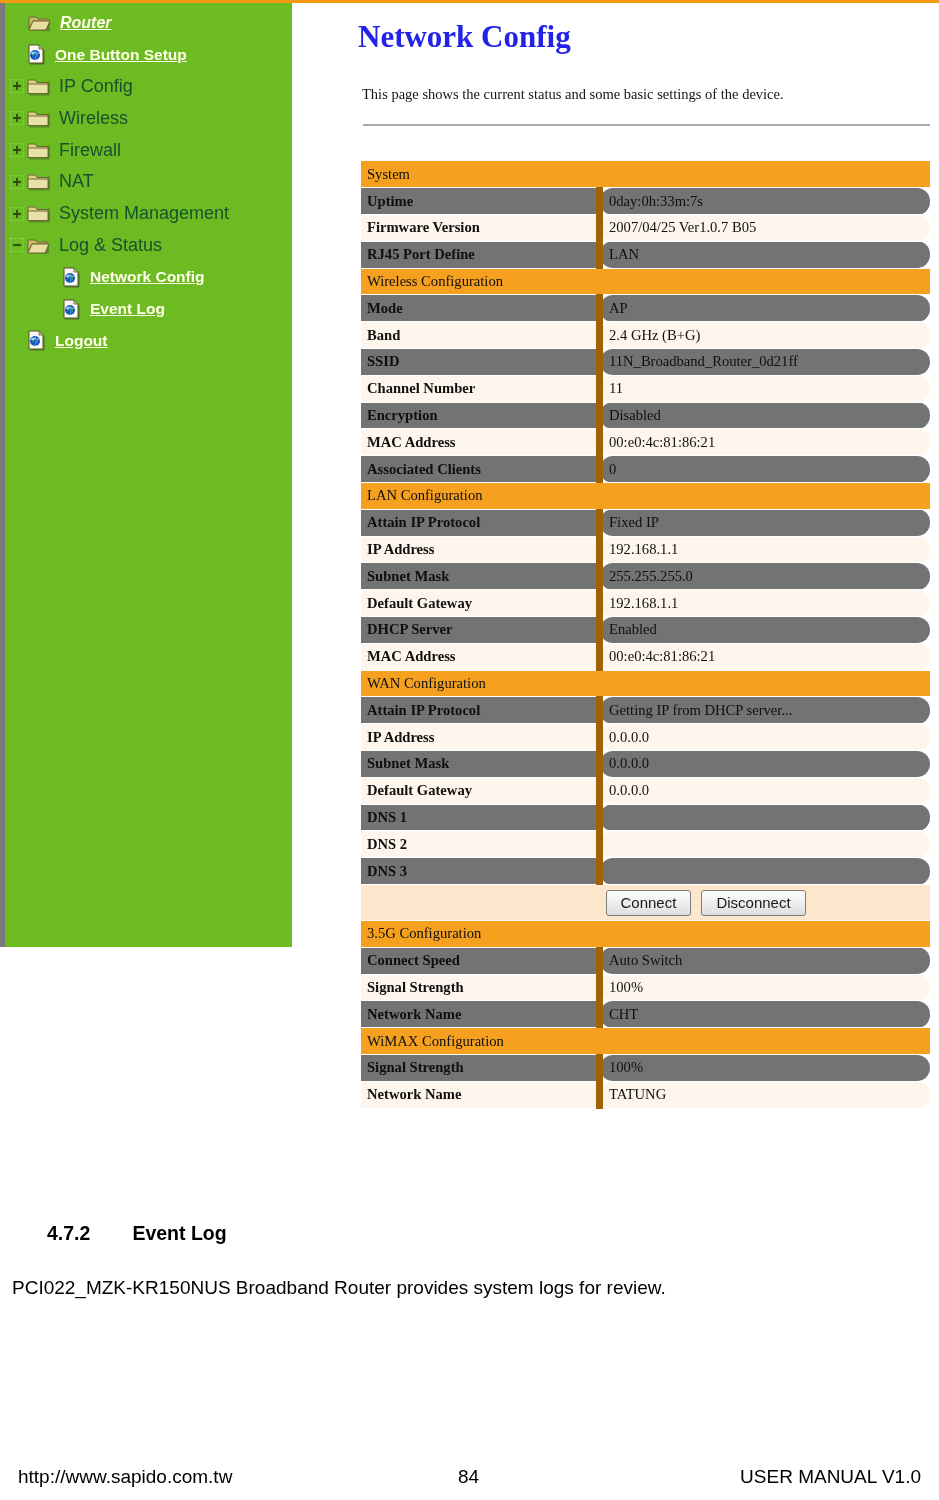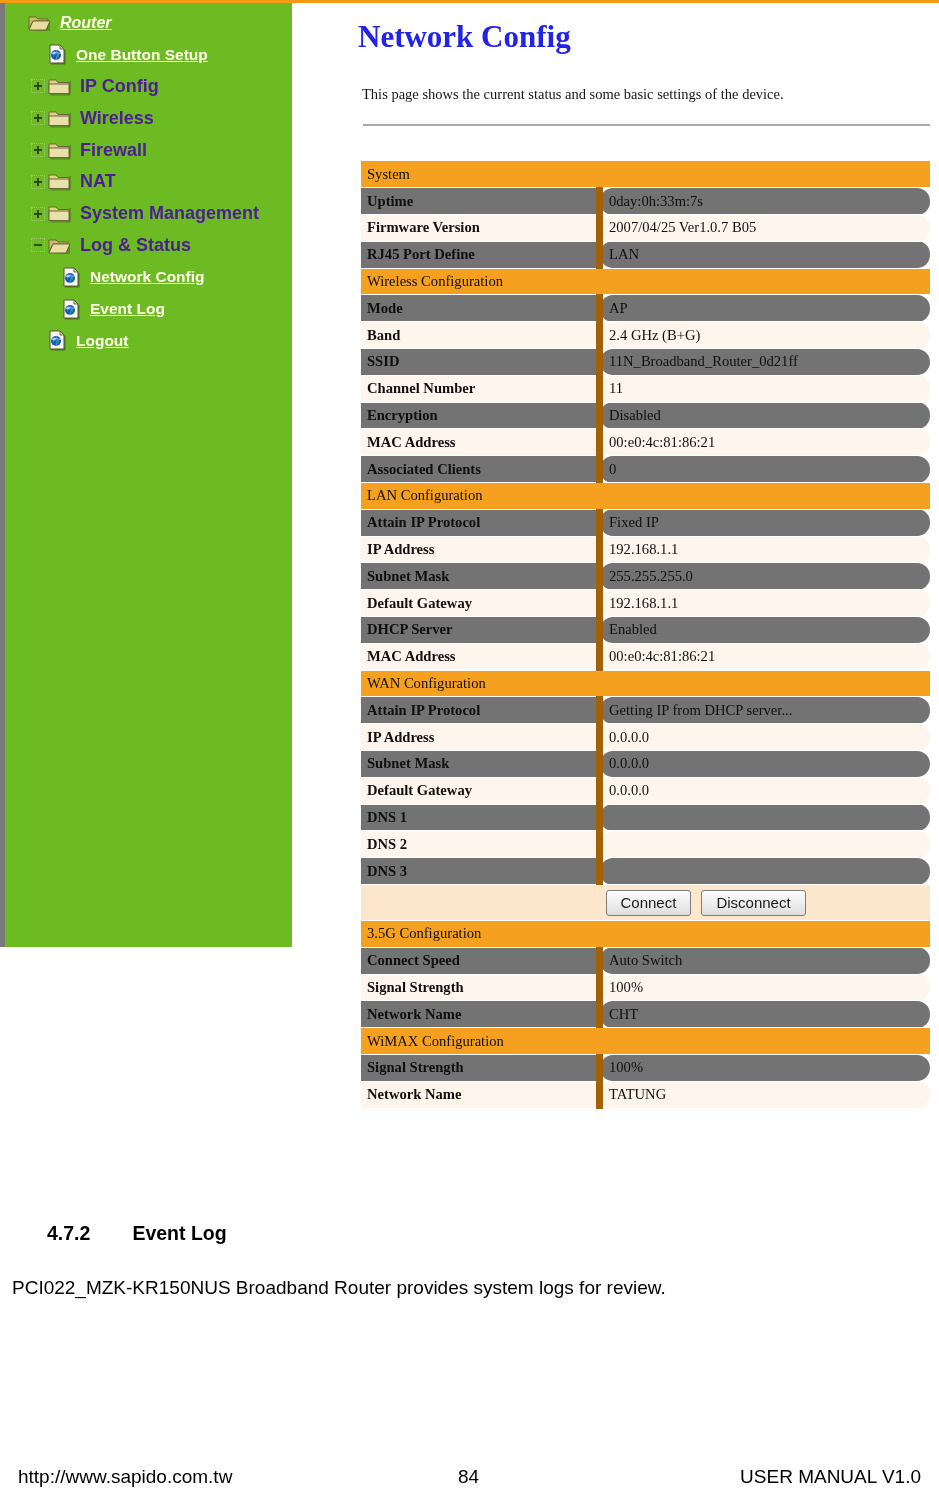--- a/index.html
+++ b/index.html
@@ -51,21 +51,21 @@
   .nav-item {
     position: relative;
     display: flex;
     align-items: center;
     height: 31.8px;
     padding-left: 8px;
     box-sizing: border-box;
     white-space: nowrap;
   }
   .nav-item.lvl0 { padding-left: 6px; }
-  .nav-item.lvl1 { padding-left: 26px; }
+  .nav-item.lvl1 { padding-left: 5px; }
   .nav-item.lvl2 { padding-left: 40px; }
 
   .tree-toggle {
     width: 14px;
     height: 14px;
     flex: 0 0 14px;
     border: 1px dotted #9ACB5E;
     background: #6CBB23;
     margin-right: 3px;
     position: relative;
@@ -102,22 +102,22 @@
     font-size: 15.5px;
   }
   .nav-label.root {
     color: #FFFFE8;
     font-weight: bold;
     font-style: italic;
     text-decoration: underline;
     font-size: 16px;
   }
   .nav-label.plain {
-    color: #4c1d95;
-    font-weight: bold;
+    color: #14532d;
+    font-weight: normal;
     font-size: 18px;
   }
 
   
   #main {
     position: absolute;
     left: 292px;
     top: 3px;
     width: 647px;
     height: 1121px;

